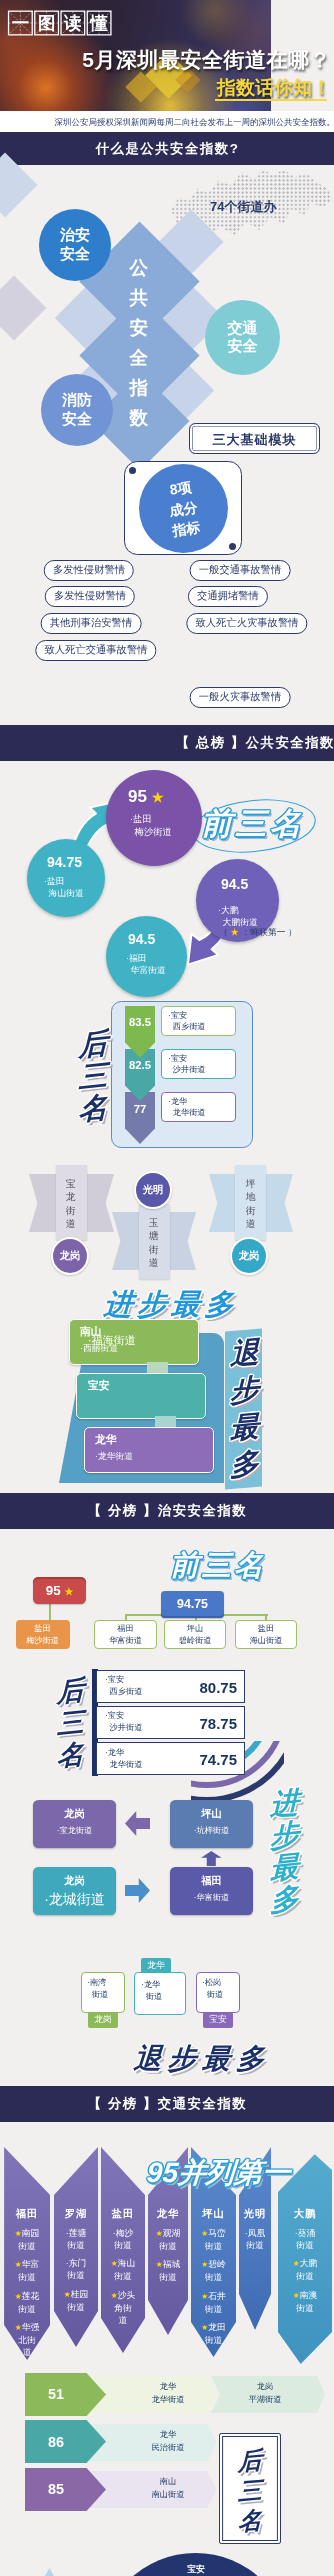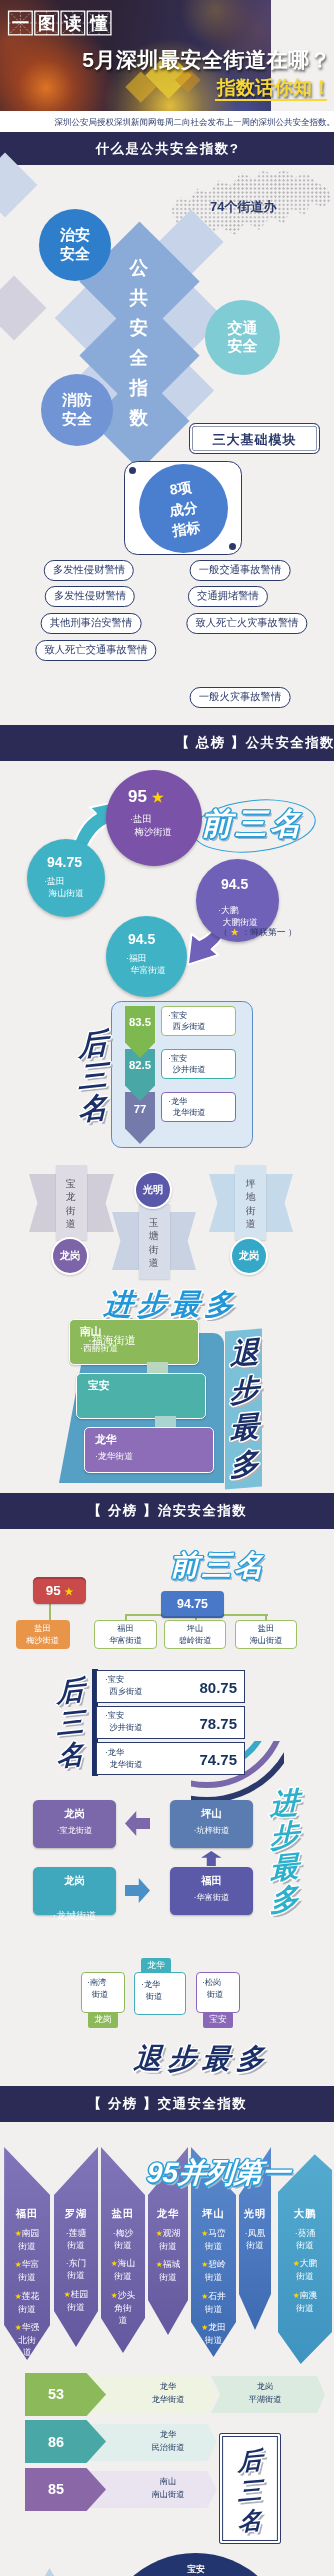--- a/index.html
+++ b/index.html
@@ -227,21 +227,21 @@
 <div class="abs" style="left:33px;top:1800px;width:83px;height:48px;background:#7a68aa;border-radius:5.2px;box-shadow:0 1px 2.1px rgba(0,0,0,.25);color:#fff;text-align:center;">
       <div style="font-size:10.3px;font-weight:bold;margin-top:7.2px;">龙岗</div>
       <div style="font-size:8.2px;margin-top:4.1px;">·宝龙街道</div>
     </div>
 <div class="abs" style="left:170px;top:1800px;width:83px;height:48px;background:#5a7cb0;border-radius:5.2px;box-shadow:0 1px 2.1px rgba(0,0,0,.25);color:#fff;text-align:center;">
       <div style="font-size:10.3px;font-weight:bold;margin-top:7.2px;">坪山</div>
       <div style="font-size:8.2px;margin-top:4.1px;">·坑梓街道</div>
     </div>
 <div class="abs" style="left:33px;top:1867px;width:83px;height:48px;background:#3fa8bc;border-radius:5.2px;box-shadow:0 1px 2.1px rgba(0,0,0,.25);color:#fff;text-align:center;">
       <div style="font-size:10.3px;font-weight:bold;margin-top:7.2px;">龙岗</div>
-      <div style="font-size:10px;margin-top:21px;">·龙城街道</div>
+      <div style="font-size:14px;margin-top:3px;">·龙城街道</div>
     </div>
 <div class="abs" style="left:170px;top:1867px;width:83px;height:48px;background:#5a5aa8;border-radius:5.2px;box-shadow:0 1px 2.1px rgba(0,0,0,.25);color:#fff;text-align:center;">
       <div style="font-size:10.3px;font-weight:bold;margin-top:7.2px;">福田</div>
       <div style="font-size:8.2px;margin-top:4.1px;">·华富街道</div>
     </div>
 <div class="abs" style="left:125px;top:1811px;width:25px;height:25px;background:#7a68aa;clip-path:polygon(0 50%,45% 0,45% 28%,100% 28%,100% 72%,45% 72%,45% 100%);"></div>
 <div class="abs" style="left:125px;top:1878px;width:25px;height:25px;background:#4a90c8;clip-path:polygon(100% 50%,55% 0,55% 28%,0 28%,0 72%,55% 72%,55% 100%);"></div>
 <div class="abs" style="left:201px;top:1851px;width:20.6px;height:15px;background:#5a5aa8;clip-path:polygon(50% 0,100% 45%,72% 45%,72% 100%,28% 100%,28% 45%,0 45%);"></div>
 <div class="abs tfill" style="left:270px;top:1787px;width:33px;font-size:29px;font-weight:bold;font-style:italic;line-height:32px;transform:skewY(-6deg);">进<br>步<br>最<br>多</div>
 
@@ -296,21 +296,21 @@
  <div class="pens"><span class="st">★</span>大鹏<br>街道</div>
  <div class="pens"><span class="st">★</span>南澳<br>街道</div>
 </div>
 <div class="abs obl" style="left:147px;top:2154px;font-size:28px;font-weight:bold;font-style:italic;white-space:nowrap;transform:skewX(-4deg);">95并列第一</div>
 
 <div class="abs" style="left:77px;top:2376px;width:140px;height:37px;background:#eef3e2;clip-path:polygon(0 0,93% 0,100% 50%,93% 100%,0 100%);"></div>
 <div class="abs" style="left:137px;top:2380px;width:62px;color:#17335c;font-size:8.2px;line-height:13.4px;text-align:center;">龙华<br>龙华街道</div>
 <div class="abs" style="left:211px;top:2376px;width:114px;height:37px;background:#dcebdf;clip-path:polygon(0 0,93% 0,100% 50%,93% 100%,0 100%,8% 50%);"></div>
 <div class="abs" style="left:234px;top:2380px;width:62px;color:#17335c;font-size:8.2px;line-height:13.4px;text-align:center;">龙岗<br>平湖街道</div>
 <div class="abs" style="left:25px;top:2373px;width:81px;height:43px;background:#8cba5a;clip-path:polygon(0 0,76% 0,100% 50%,76% 100%,0 100%);box-shadow:0 1px 1.5px rgba(0,0,0,.2);"></div>
-<div class="abs wt2" style="left:25px;top:2386px;width:62px;font-size:14.4px;">53</div>
+<div class="abs wt2" style="left:25px;top:2386px;width:62px;font-size:14.4px;">51</div>
 <div class="abs" style="left:77px;top:2424px;width:140px;height:37px;background:#e0efec;clip-path:polygon(0 0,93% 0,100% 50%,93% 100%,0 100%);"></div>
 <div class="abs" style="left:137px;top:2428px;width:62px;color:#17335c;font-size:8.2px;line-height:13.4px;text-align:center;">龙华<br>民治街道</div>
 <div class="abs" style="left:25px;top:2420px;width:81px;height:43px;background:#49a8a5;clip-path:polygon(0 0,76% 0,100% 50%,76% 100%,0 100%);"></div>
 <div class="abs wt2" style="left:25px;top:2434px;width:62px;font-size:14.4px;">86</div>
 <div class="abs" style="left:77px;top:2471px;width:140px;height:37px;background:#eae4f0;clip-path:polygon(0 0,93% 0,100% 50%,93% 100%,0 100%);"></div>
 <div class="abs" style="left:137px;top:2475px;width:62px;color:#17335c;font-size:8.2px;line-height:13.4px;text-align:center;">南山<br>南山街道</div>
 <div class="abs" style="left:25px;top:2468px;width:81px;height:43px;background:#8a68a8;clip-path:polygon(0 0,76% 0,100% 50%,76% 100%,0 100%);"></div>
 <div class="abs wt2" style="left:25px;top:2481px;width:62px;font-size:14.4px;">85</div>
 <div class="abs" style="left:219px;top:2433px;width:62px;height:111px;background:#fff;border:1px solid #2b3a6b;box-shadow:inset 0 0 0 2.1px #fff,inset 0 0 0 3.1px #2b3a6b;border-radius:2.1px;box-sizing:border-box;"></div>
 <div class="abs nfill" style="left:236px;top:2446px;width:28px;font-size:24px;font-weight:bold;font-style:italic;line-height:30px;text-align:center;transform:skewY(-5deg);">后<br>三<br>名</div>

